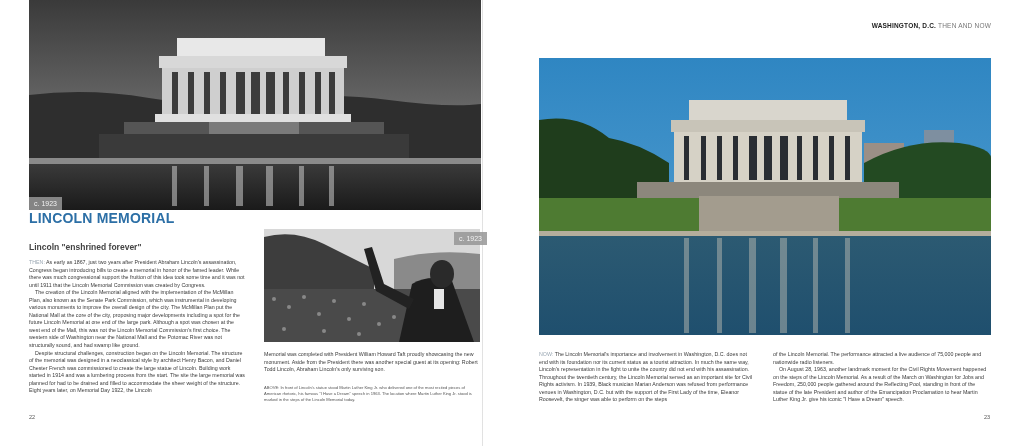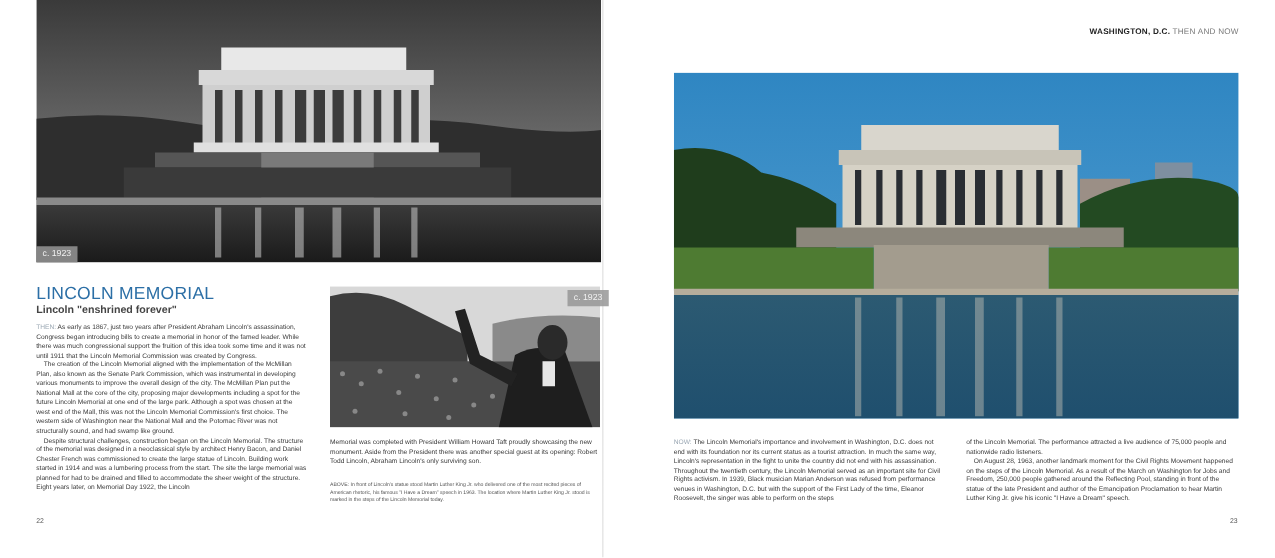--- a/index.html
+++ b/index.html
@@ -28,22 +28,22 @@
     color: #f2f2f2;
     font-size: 7px;
     padding: 3px 5px;
     line-height: 1;
   }
   .tag-top-left { left: 29px; top: 197px; }
   .tag-mlk { left: 454px; top: 232px; }
 
   
   .title {
-    position: absolute; left: 29px; top: 226px;
-    font-size: 14px; font-weight: normal; color: #2c6fa6;
+    position: absolute; left: 29px; top: 210px;
+    font-size: 14px; font-weight: bold; color: #2c6fa6;
     letter-spacing: 0.2px; margin: 0;
   }
   .subtitle {
     position: absolute; left: 29px; top: 242px;
     font-size: 8.5px; color: #444; margin: 0;
   }
 
   .body-text {
     position: absolute;
     font-size: 5.3px; line-height: 7.55px; color: #3a3a3a;

